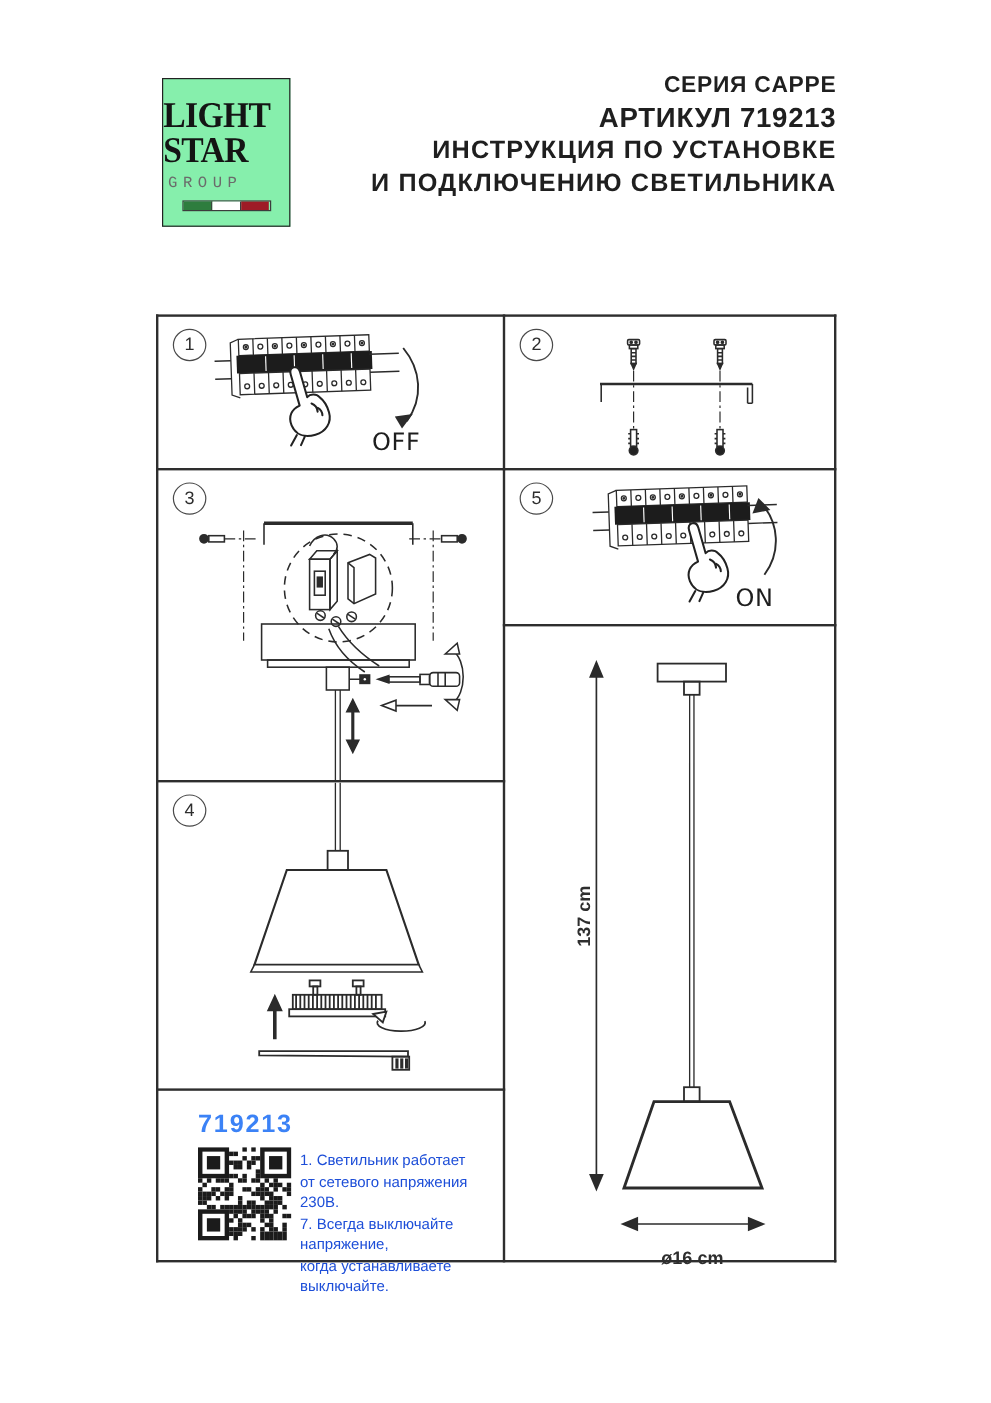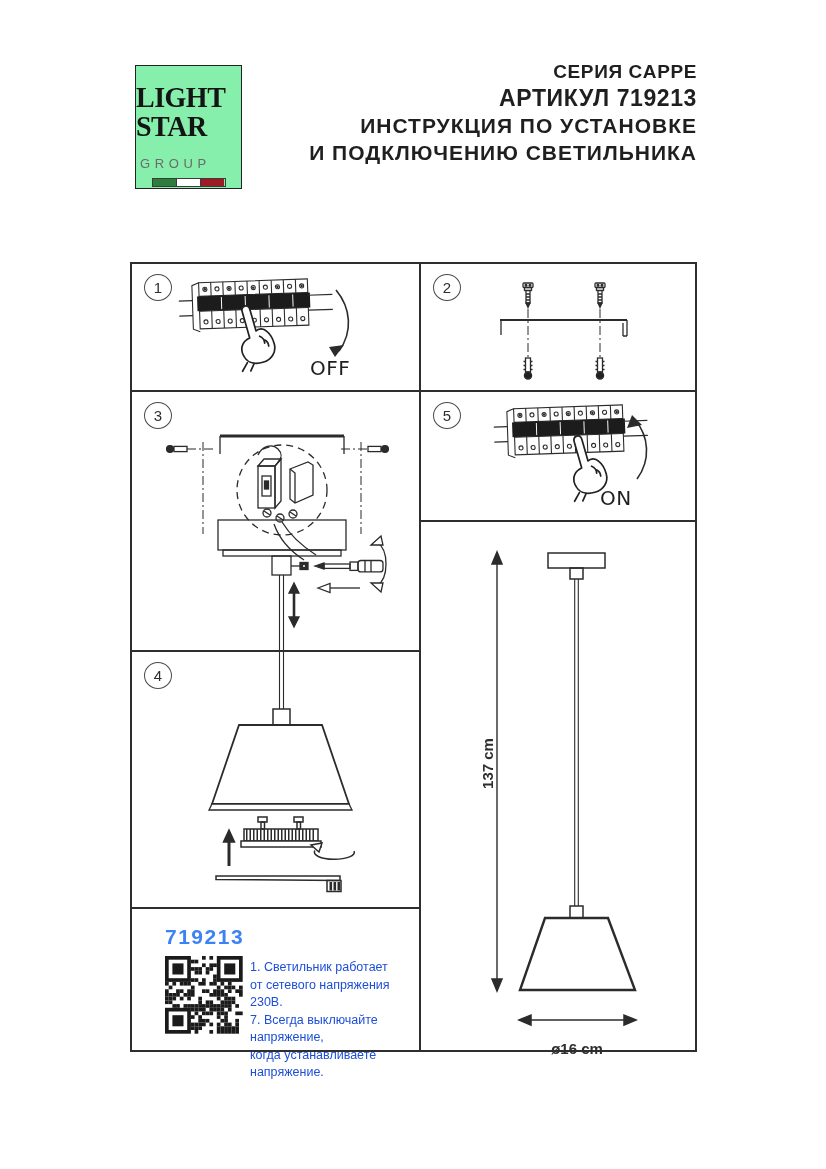--- a/index.html
+++ b/index.html
@@ -12,21 +12,21 @@
   .logo-box {
     position:absolute; left:135px; top:65px; width:107px; height:124px;
     border:1.5px solid #222; background:#86efac; text-align:left; box-sizing:border-box;
   }
   .logo-w1,.logo-w2 {
     font-family:"Liberation Serif", serif; font-weight:700; color:#141414;
     font-size:28px; line-height:29px; letter-spacing:-0.5px; transform:scaleY(1.08);
   }
   .logo-w1 { margin-top:16px; }
   .logo-w3 {
-    font-size:13px; letter-spacing:4.6px; color:#6b6b6b; margin-top:16px; margin-left:4px;
+    font-size:13px; letter-spacing:4.6px; color:#6b6b6b; margin-top:5px; margin-left:4px;font-family:Liberation Mono, monospace;
   }
   .logo-flag { display:flex; width:72px; height:7px; margin:7px auto 0; border:1px solid #3c3c3c; }
   .logo-flag span { flex:1; border-right:1px solid #3c3c3c; }
   .logo-flag span:last-child { border-right:none; }
   .flag-g { background:#2e7d3e; }
   .flag-w { background:#ffffff; }
   .flag-r { background:#9e1b26; }
   
   .header { position:absolute; left:240px; top:58px; width:457px; text-align:right; color:#1f1f1f; }
   .h-series  { font-size:19px; font-weight:700; letter-spacing:0.6px; line-height:27px; }
@@ -58,21 +58,21 @@
     position:absolute; left:12px; top:10px; width:28px; height:27px;
     border:1.4px solid #4a4a4a; border-radius:50%; box-sizing:border-box;
     display:flex; align-items:center; justify-content:center;
     font-size:15px; color:#2e2e2e; background:#fff; z-index:3;
   }
   .switch-label {
     position:absolute; font-family:"DejaVu Sans", sans-serif; font-size:20px;
     color:#1e1e1e; letter-spacing:0.5px; z-index:3;margin-left:20px;
   }
   .lbl-off { left:158px; top:92px; }
-  .lbl-on  { left:159px; top:94px; }
+  .lbl-on  { left:172px; top:94px; }
   
   .qr-article { position:absolute; left:33px; top:16px; font-size:21px; font-weight:700;
                 letter-spacing:1.5px; color:#3b82f6; }
   .qr-code { position:absolute; left:33px; top:47px; width:78px; height:78px; }
   .notes { position:absolute; left:118px; top:50px; width:168px; font-size:12.5px;
            line-height:17.5px; color:#1d4ed8; }
   
   .dim-h {
     position:absolute; left:8px; top:233px; width:116px; text-align:center;
     font-size:15px; font-weight:700; color:#2e2e2e; transform:rotate(-90deg);
@@ -507,21 +507,21 @@
             <rect x="55.5" y="74" width="3.7" height="3.7" fill="#1b1b1b"></rect>
             <rect x="59.2" y="74" width="3.7" height="3.7" fill="#1b1b1b"></rect>
             <rect x="62.900000000000006" y="74" width="3.7" height="3.7" fill="#1b1b1b"></rect>
             <rect x="66.60000000000001" y="74" width="3.7" height="3.7" fill="#1b1b1b"></rect>
             <rect x="70.3" y="74" width="3.7" height="3.7" fill="#1b1b1b"></rect>
           </svg></div>
       <div class="notes">
         <div>1. Светильник работает</div>
         <div>от сетевого напряжения 230В.</div>
         <div>7. Всегда выключайте напряжение,</div>
-        <div>когда устанавливаете напряжение.</div>
+        <div>когда устанавливаете выключайте.</div>
       </div>
     </div>
 
     <div class="panel plamp">
       <svg class="art" width="274" height="528" viewBox="0 0 274 528">
         <g stroke="#2b2b2b" fill="none" stroke-width="1.5">
           <rect x="127" y="31" width="57" height="15"></rect>
           <rect x="149" y="46" width="13" height="11"></rect>
           <path d="M153.7,57 V384 M157.3,57 V384" stroke-width="1.1"></path>
           <rect x="149" y="384" width="13" height="12"></rect>

